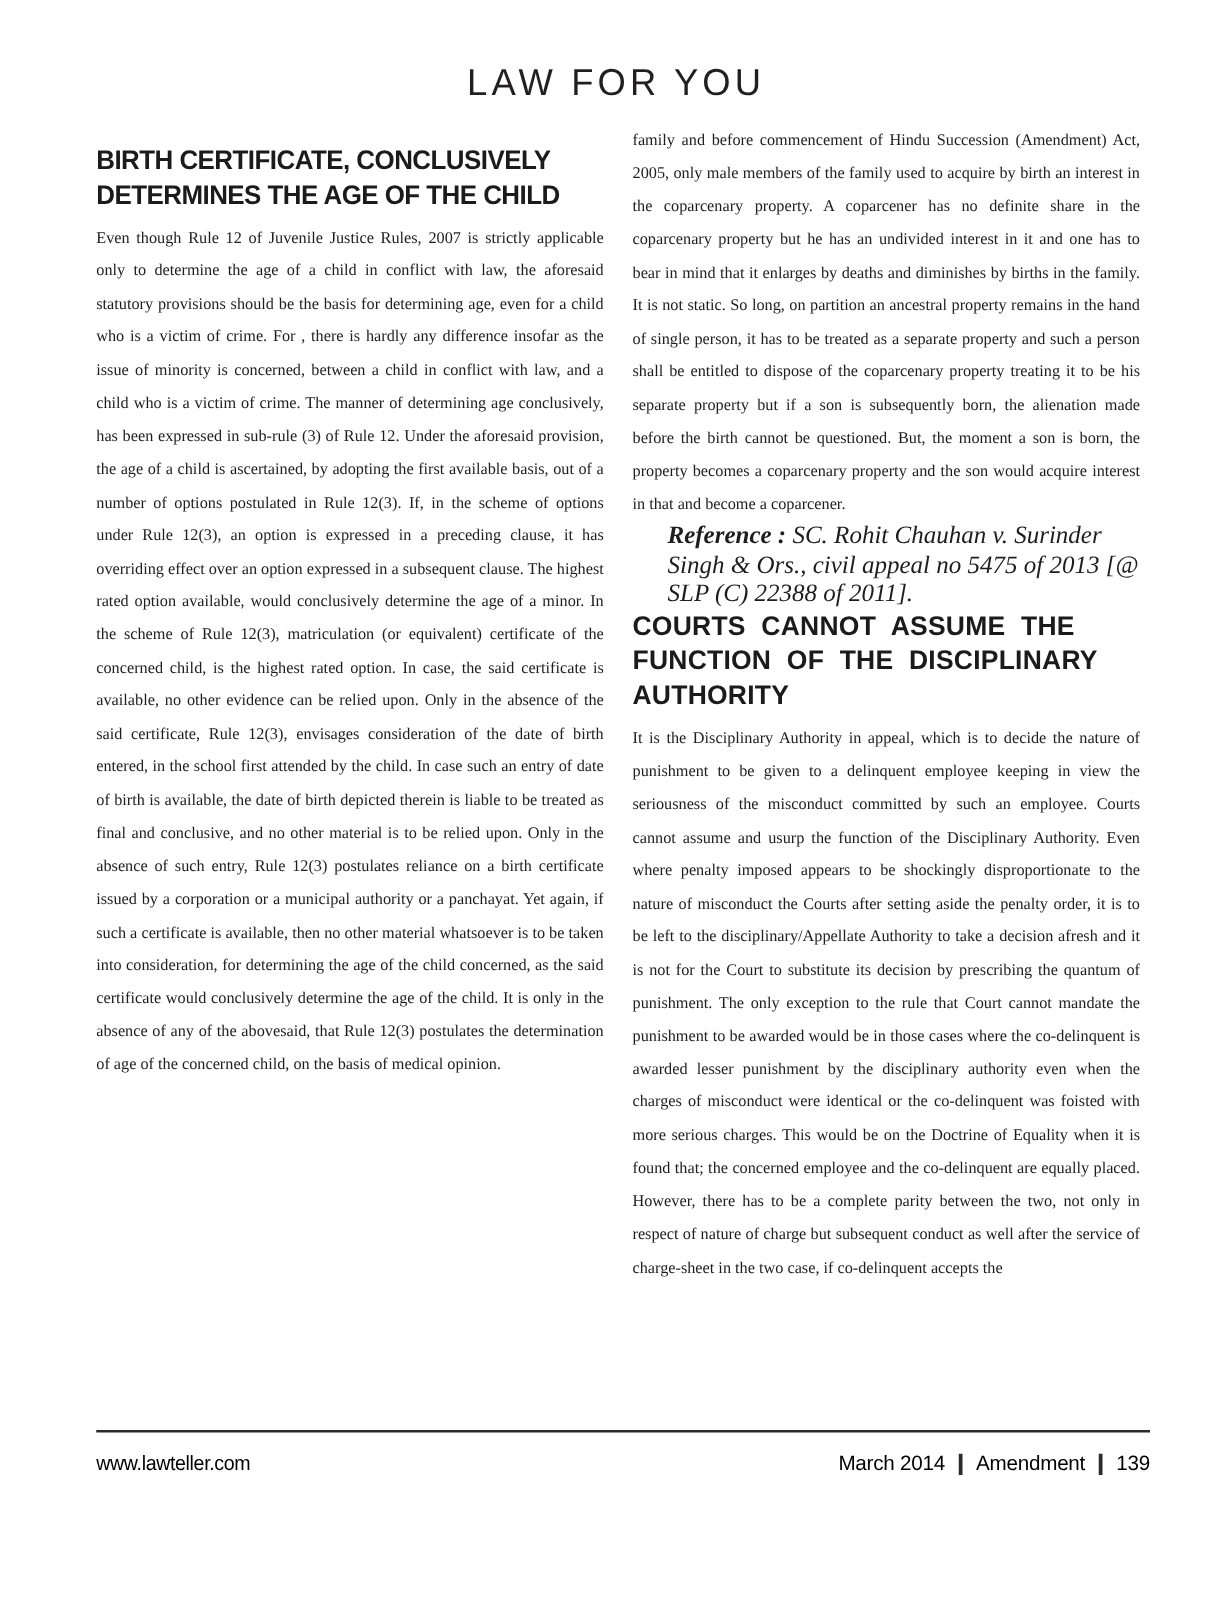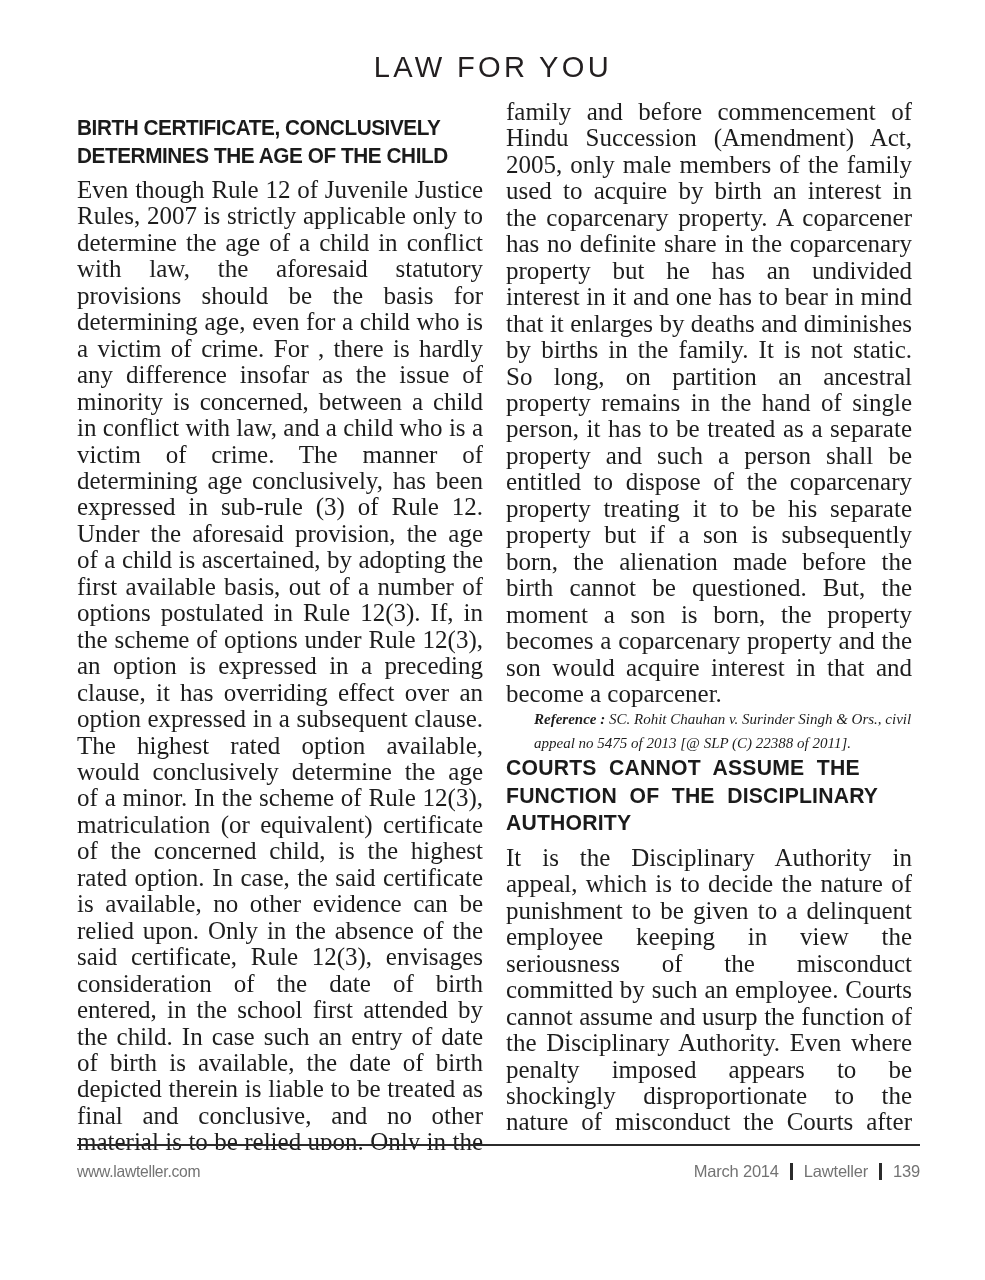--- a/index.html
+++ b/index.html
@@ -78,34 +78,34 @@
   h2.article-heading.spaced {
     letter-spacing: 0.2px;
     word-spacing: 6.5px;
     transform: scaleX(0.985);
     width: 412px;
   }
 
   
   p.body {
     margin: 0;
-    font-size: 25px;
+    font-size: 13px;
     line-height: 26.45px;
     text-align: justify;
     text-justify: inter-word;
     color: #1d1d1d;
     -webkit-hyphens: none;
     hyphens: none;
   }
 
   
   .reference {
     margin: 1px 0 0 0;
     padding-left: 28px;
-    font-size: 15px;
+    font-size: 20px;
     line-height: 23.5px;
     font-style: italic;
     color: #1d1d1d;
     text-align: left;
   }
   .reference .ref-label {
     font-weight: bold;
     font-style: italic;
   }
 
@@ -121,21 +121,21 @@
     background: #2b2b2b;
   }
   .footer {
     position: absolute;
     left: 77px;
     top: 1156px;
     width: 843px;
     height: 30px;
     font-family: "Liberation Sans", "DejaVu Sans", sans-serif;
     font-size: 16.5px;
-    color: #737373;
+    color: #000000;
     display: flex;
     align-items: center;
     justify-content: space-between;
   }
   .footer-left {
     letter-spacing: -0.3px;
     transform: scaleX(0.95);
     transform-origin: left center;
   }
   .footer-right {
@@ -186,19 +186,19 @@
 
   </div>
 
   <div class="footer-rule"></div>
 
   <div class="footer">
     <span class="footer-left">www.lawteller.com</span>
     <span class="footer-right">
       <span>March 2014</span>
       <span class="sep"></span>
-      <span>Lawteller</span>
+      <span>Amendment</span>
       <span class="sep"></span>
       <span>139</span>
     </span>
   </div>
 
 </div>
 
 </body></html>

